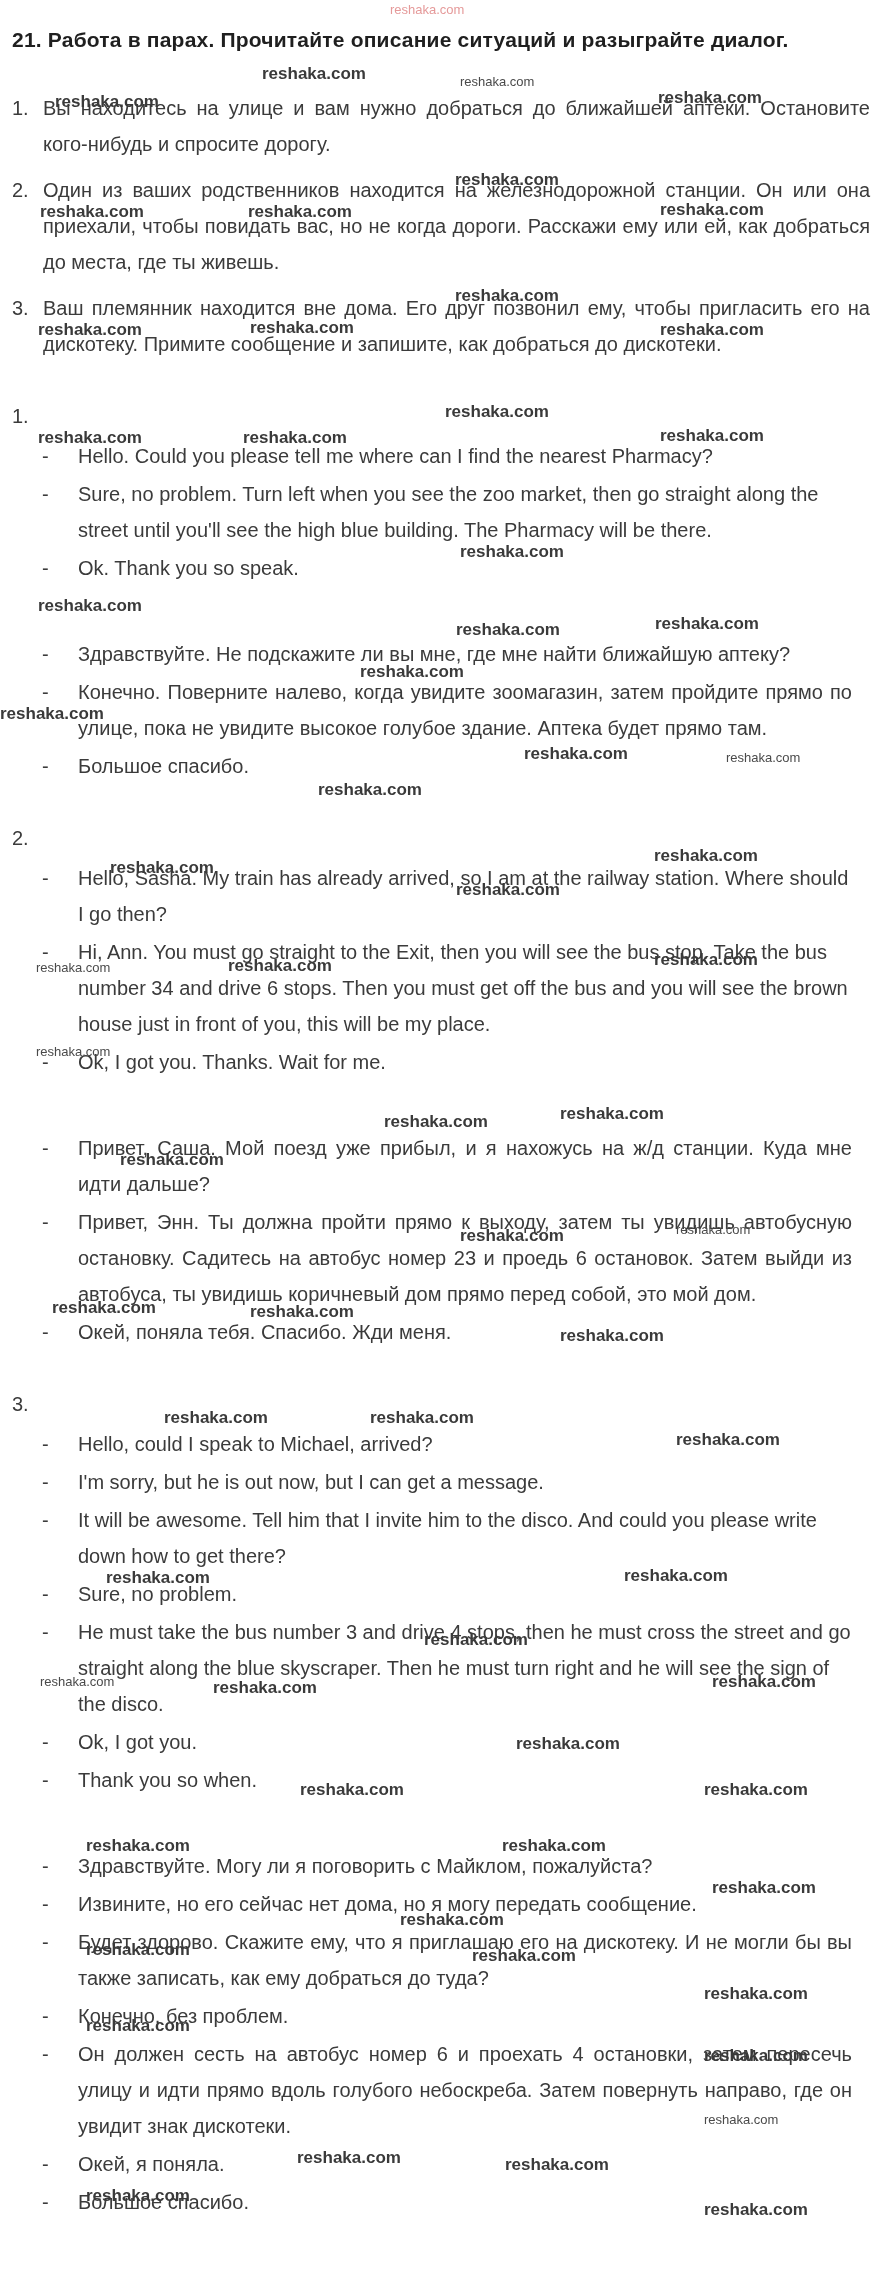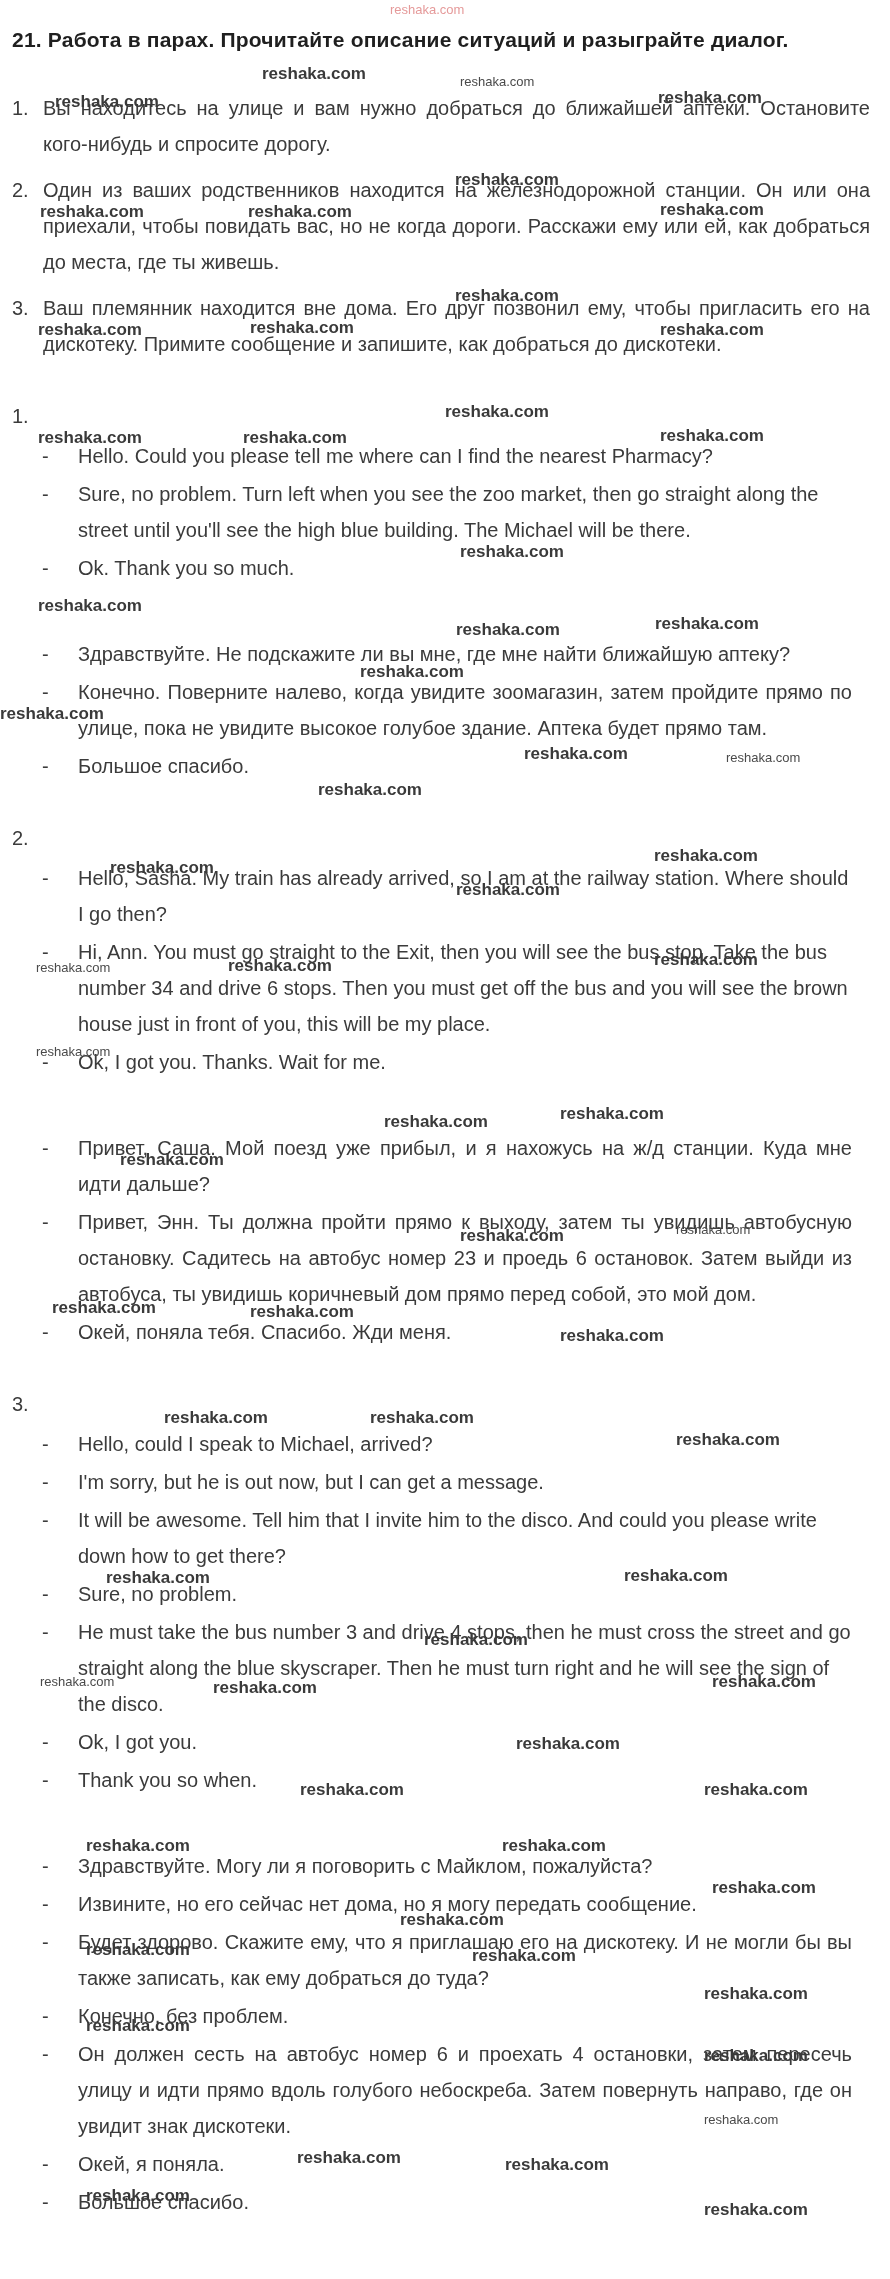--- a/index.html
+++ b/index.html
@@ -58,25 +58,25 @@
 
   <section>
     <div class="dlabel">1.</div>
     <div class="dgroup en">
       <div class="dline">
         <span class="dash">-</span>
         <span class="txt">Hello. Could you please tell me where can I find the nearest Pharmacy?</span>
       </div>
       <div class="dline">
         <span class="dash">-</span>
-        <span class="txt">Sure, no problem. Turn left when you see the zoo market, then go straight along the street until you'll see the high blue building. The Michael will be there.</span>
-      </div>
-      <div class="dline">
-        <span class="dash">-</span>
-        <span class="txt">Ok. Thank you so much.</span>
+        <span class="txt">Sure, no problem. Turn left when you see the zoo market, then go straight along the street until you'll see the high blue building. The Pharmacy will be there.</span>
+      </div>
+      <div class="dline">
+        <span class="dash">-</span>
+        <span class="txt">Ok. Thank you so speak.</span>
       </div>
     </div>
     <div class="dgroup ru">
       <div class="dline">
         <span class="dash">-</span>
         <span class="txt">Здравствуйте. Не подскажите ли вы мне, где мне найти ближайшую аптеку?</span>
       </div>
       <div class="dline">
         <span class="dash">-</span>
         <span class="txt">Конечно. Поверните налево, когда увидите зоомагазин, затем пройдите прямо по улице, пока не увидите высокое голубое здание. Аптека будет прямо там.</span>

